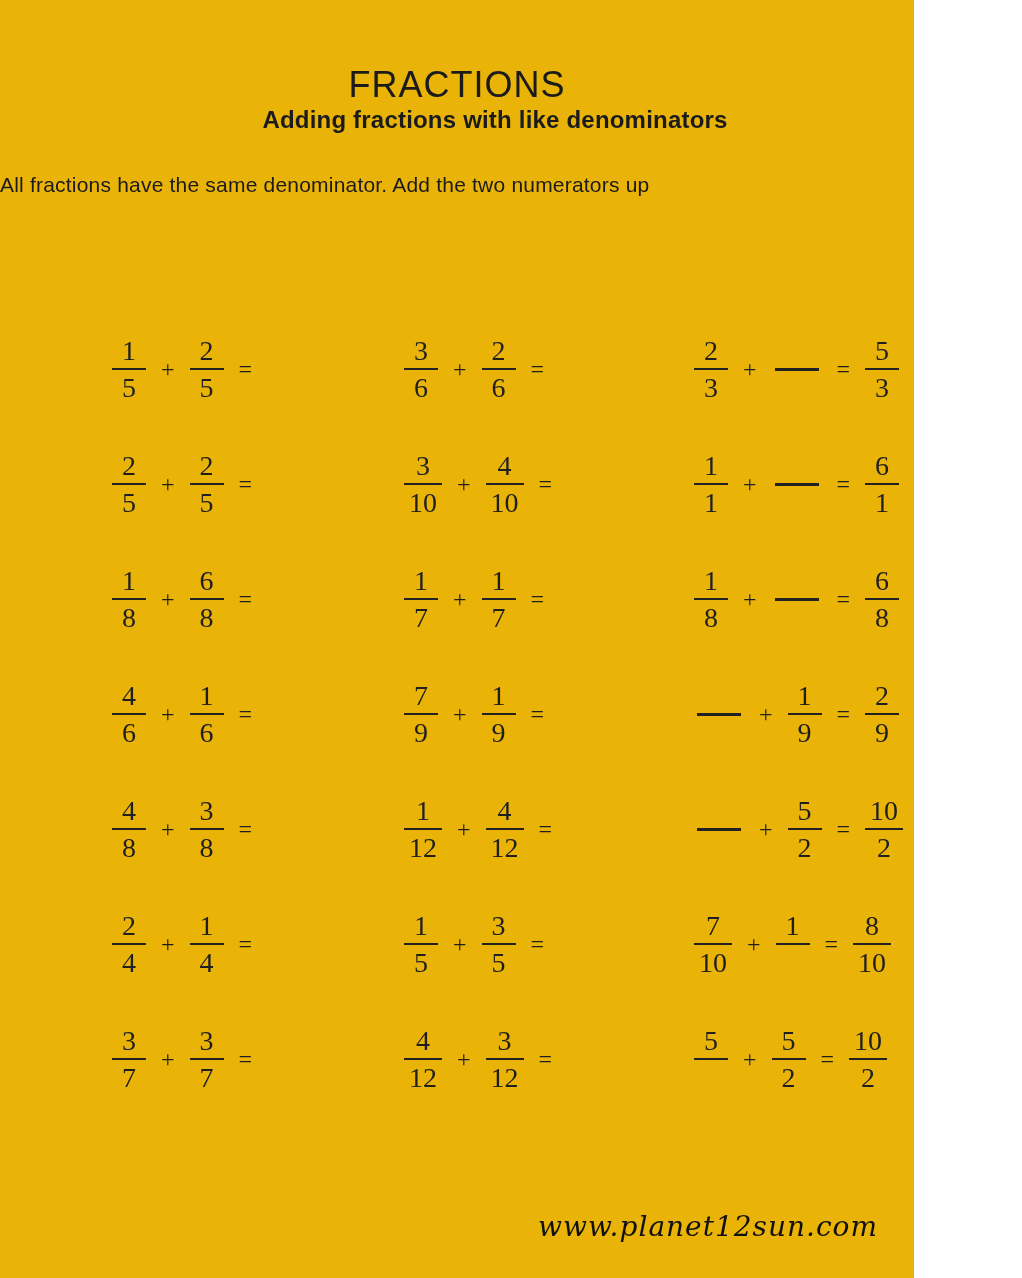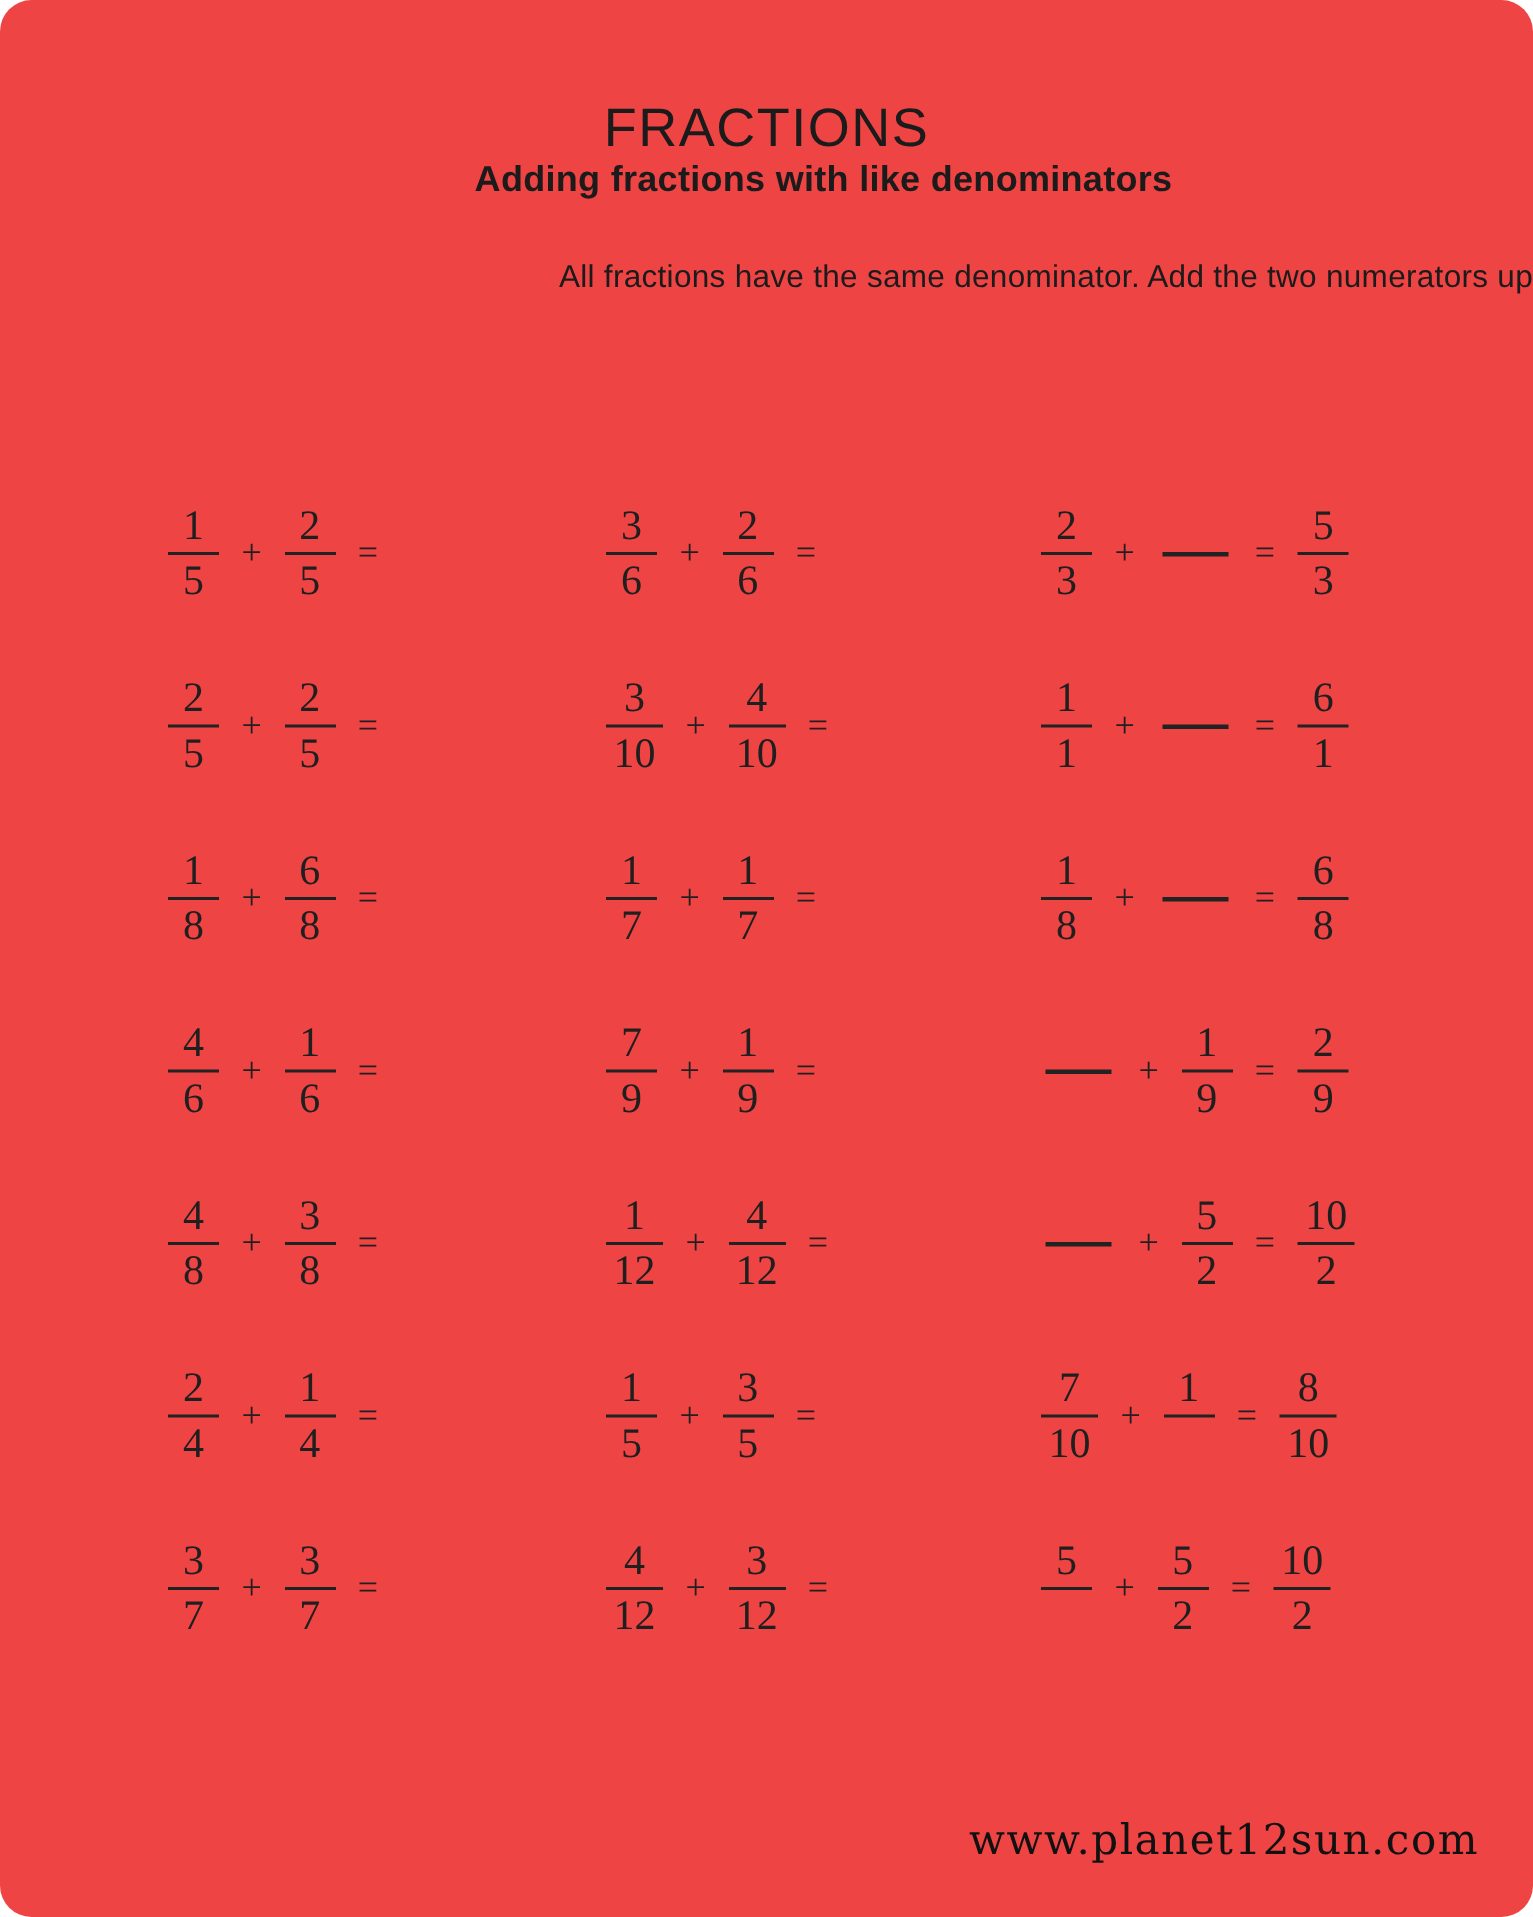--- a/index.html
+++ b/index.html
@@ -2,27 +2,26 @@
 <html><head>
 <meta charset="utf-8">
 <style>
   html, body {
     margin: 0;
     padding: 0;
     background: #ffffff;
   }
   .page {
     position: relative;
-    width: 1022px;
+    width: 914px;
     height: 1278px;
-    background: #ef4444;
+    background: #eab308;
     font-family: "Liberation Sans", sans-serif;
     color: #1b1b1b;
     overflow: hidden;
-    border-radius: 21px;
   }
   .title {
     position: absolute;
     top: 64px;
     left: 0;
     width: 100%;
     margin: 0;
     text-align: center;
     font-size: 36px;
     font-weight: 400;
@@ -39,21 +38,21 @@
     font-weight: 700;
     letter-spacing: 0.2px;
     padding-left: 38px;
   }
   .instructions {
     position: absolute;
     top: 172px;
     left: 0;
     width: 100%;
     margin: 0;
-    text-align: right;
+    text-align: left;
     font-size: 21px;
     font-weight: 500;
     line-height: 25px;
     letter-spacing: 0.2px;
   }
   .grid {
     position: absolute;
     left: 112px;
     top: 312px;
     display: grid;
@@ -98,20 +97,21 @@
     width: 44px;
     height: 0;
     border-top: 3px solid #222222;
     margin: 0 3px;
   }
   .footer {
     position: absolute;
     top: 1210px;
     right: 36px;
     font-family: "DejaVu Serif", serif;
+    font-style: italic;
     font-size: 28px;
     letter-spacing: 1px;
     color: #111111;
   }
 </style>
 </head>
 <body>
 
 <div class="page">
   <h1 class="title">FRACTIONS</h1>

